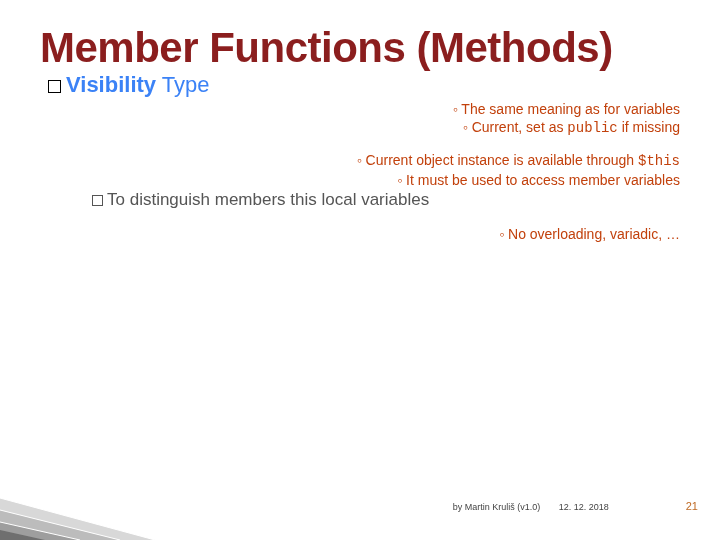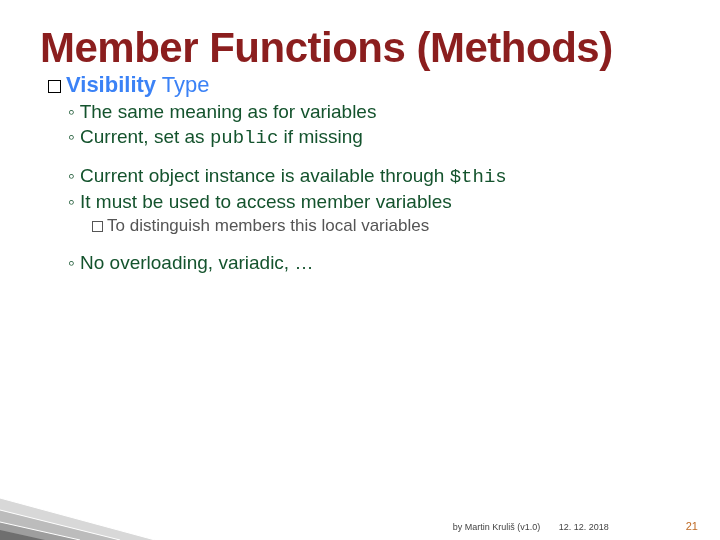--- a/index.html
+++ b/index.html
@@ -40,37 +40,38 @@
   .box-sm {
     display: inline-block;
     width: 11px;
     height: 11px;
     border: 1.3px solid #555;
     margin-right: 4px;
     position: relative;
     top: 1px;
   }
   .sub {
-    font-size: 19px;
-    color: #14532d;
+    font-size: 14px;
+    color: #c2410c;
     padding-left: 28px;
     line-height: 1.3;
+    text-align: right;
   }
   .sub2 {
     font-size: 17px;
     color: #555;
     padding-left: 52px;
     line-height: 1.3;
   }
   .mono {
     font-family: Liberation Mono, monospace;
   }
   .footer {
     position: absolute;
-    bottom: 8px;
+    bottom: 28px;
     right: 22px;
     font-size: 9px;
     color: #444;
   }
   .footer span { margin-left: 16px; }
   .decor {
     position: absolute;
     left: 0;
     bottom: 0;
     width: 155px;

